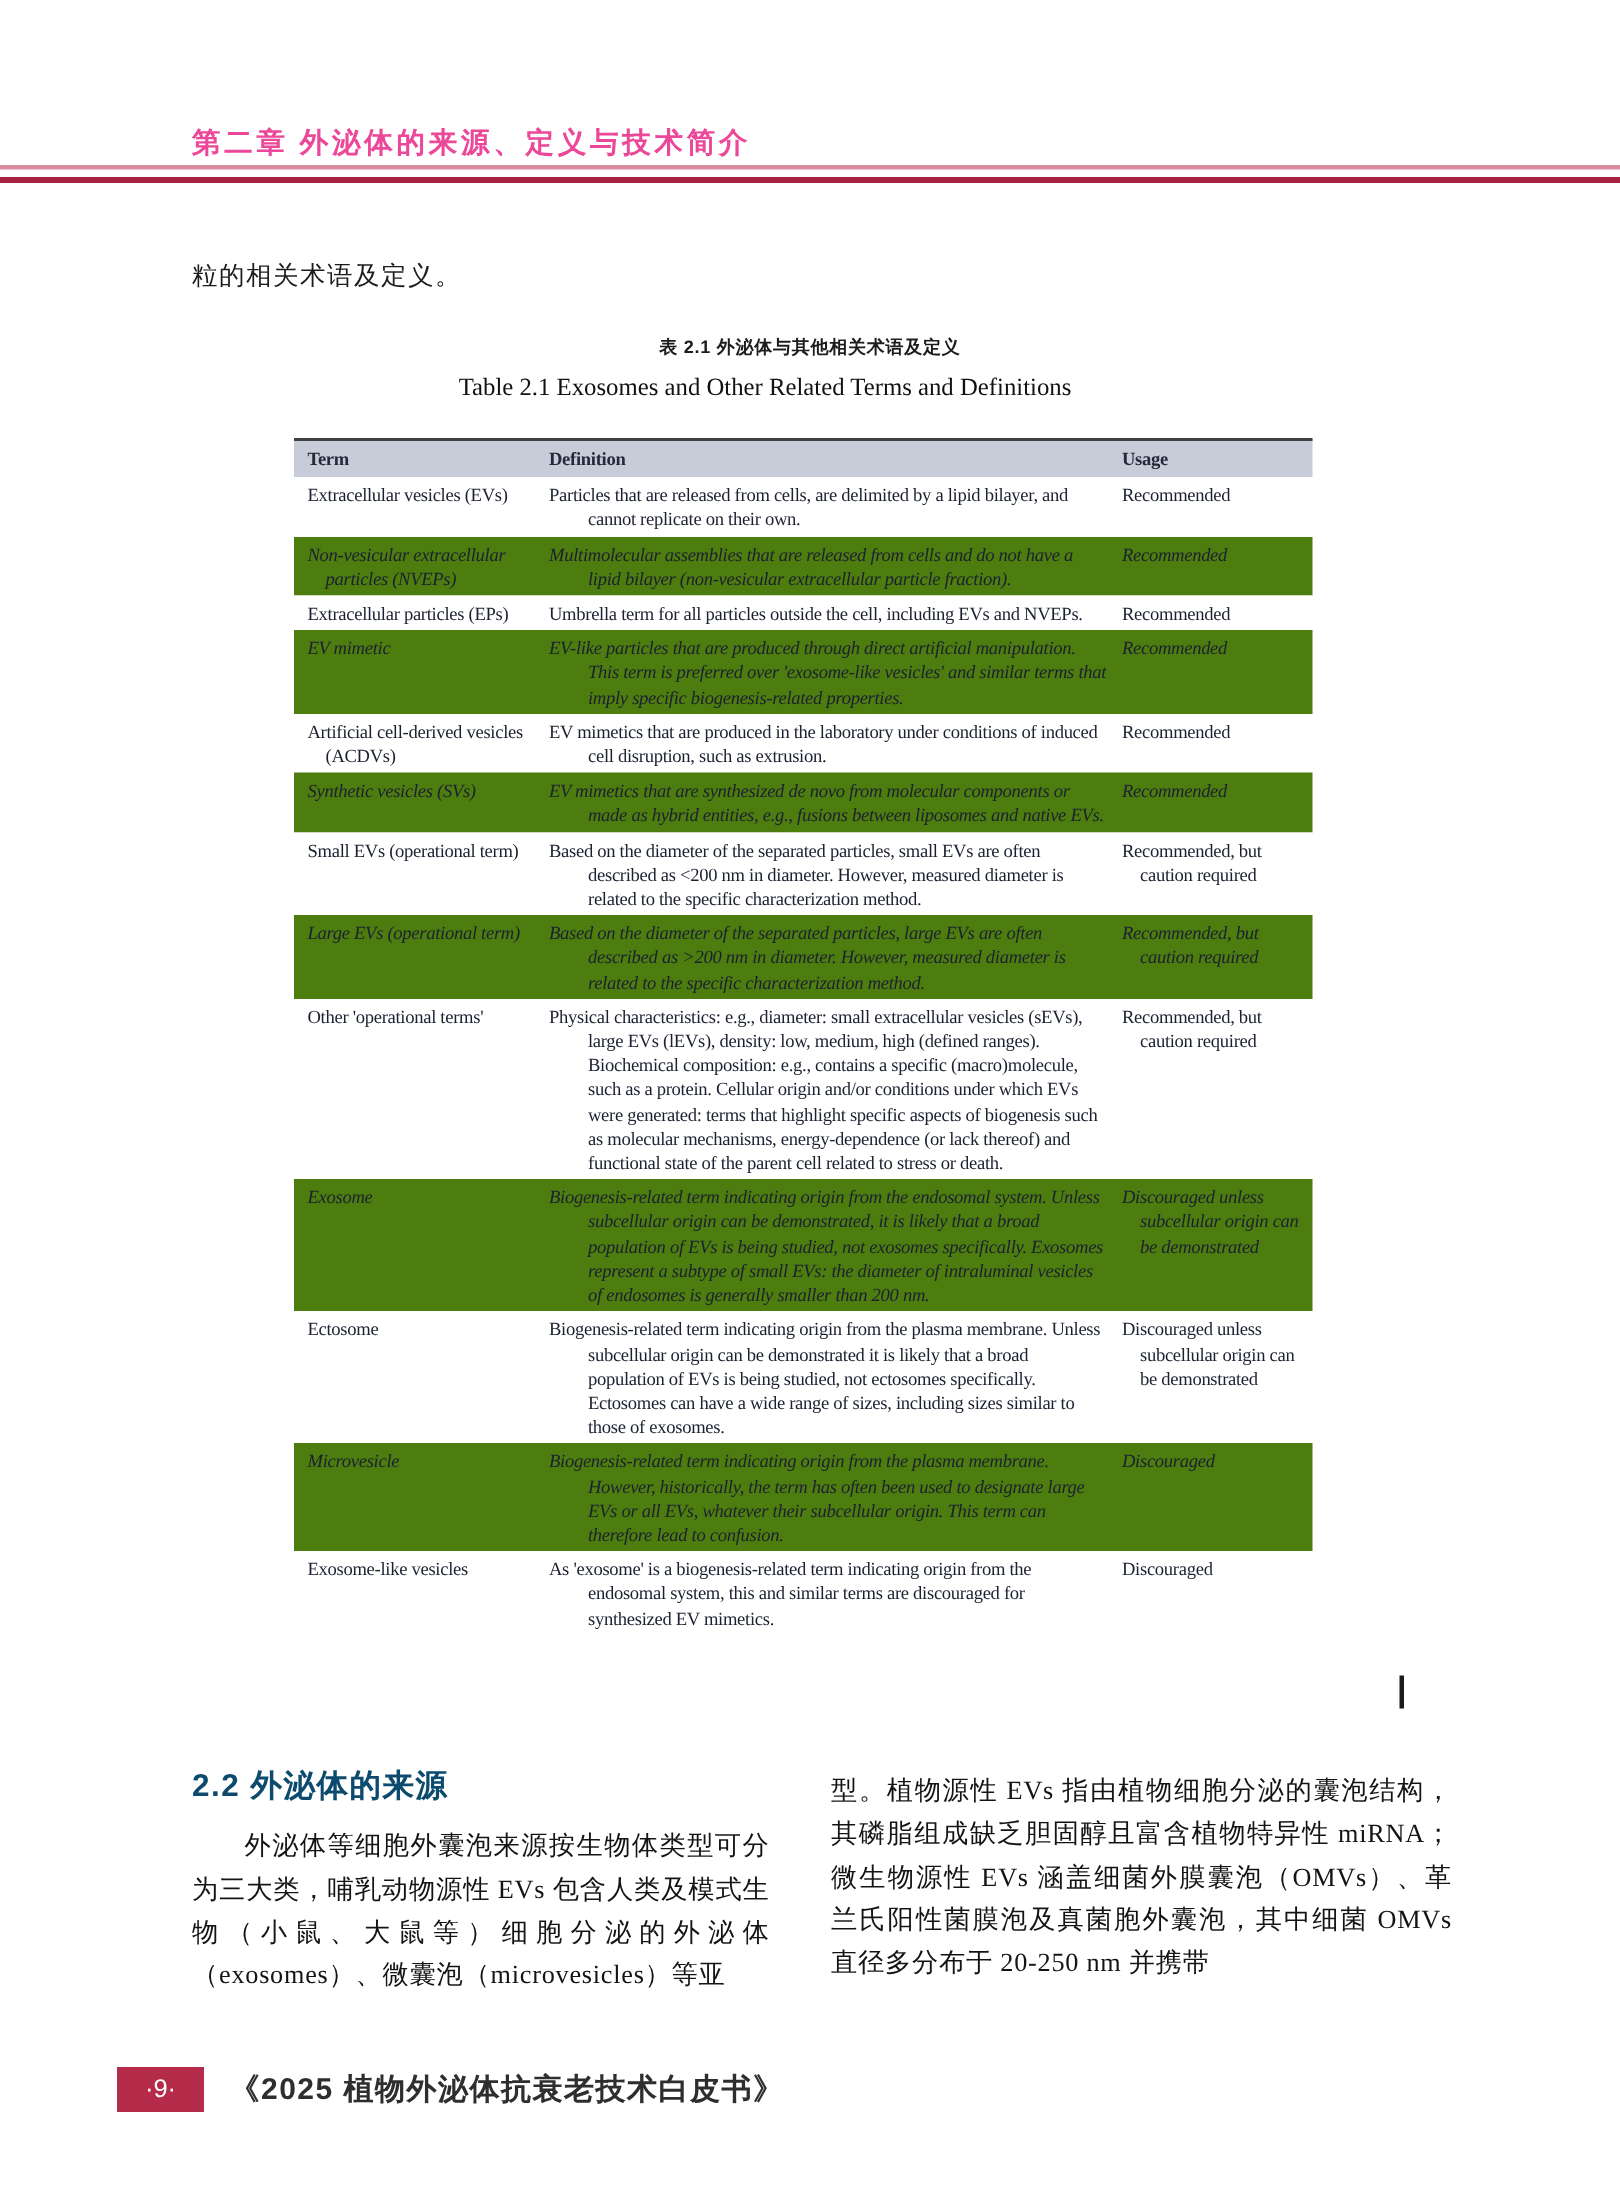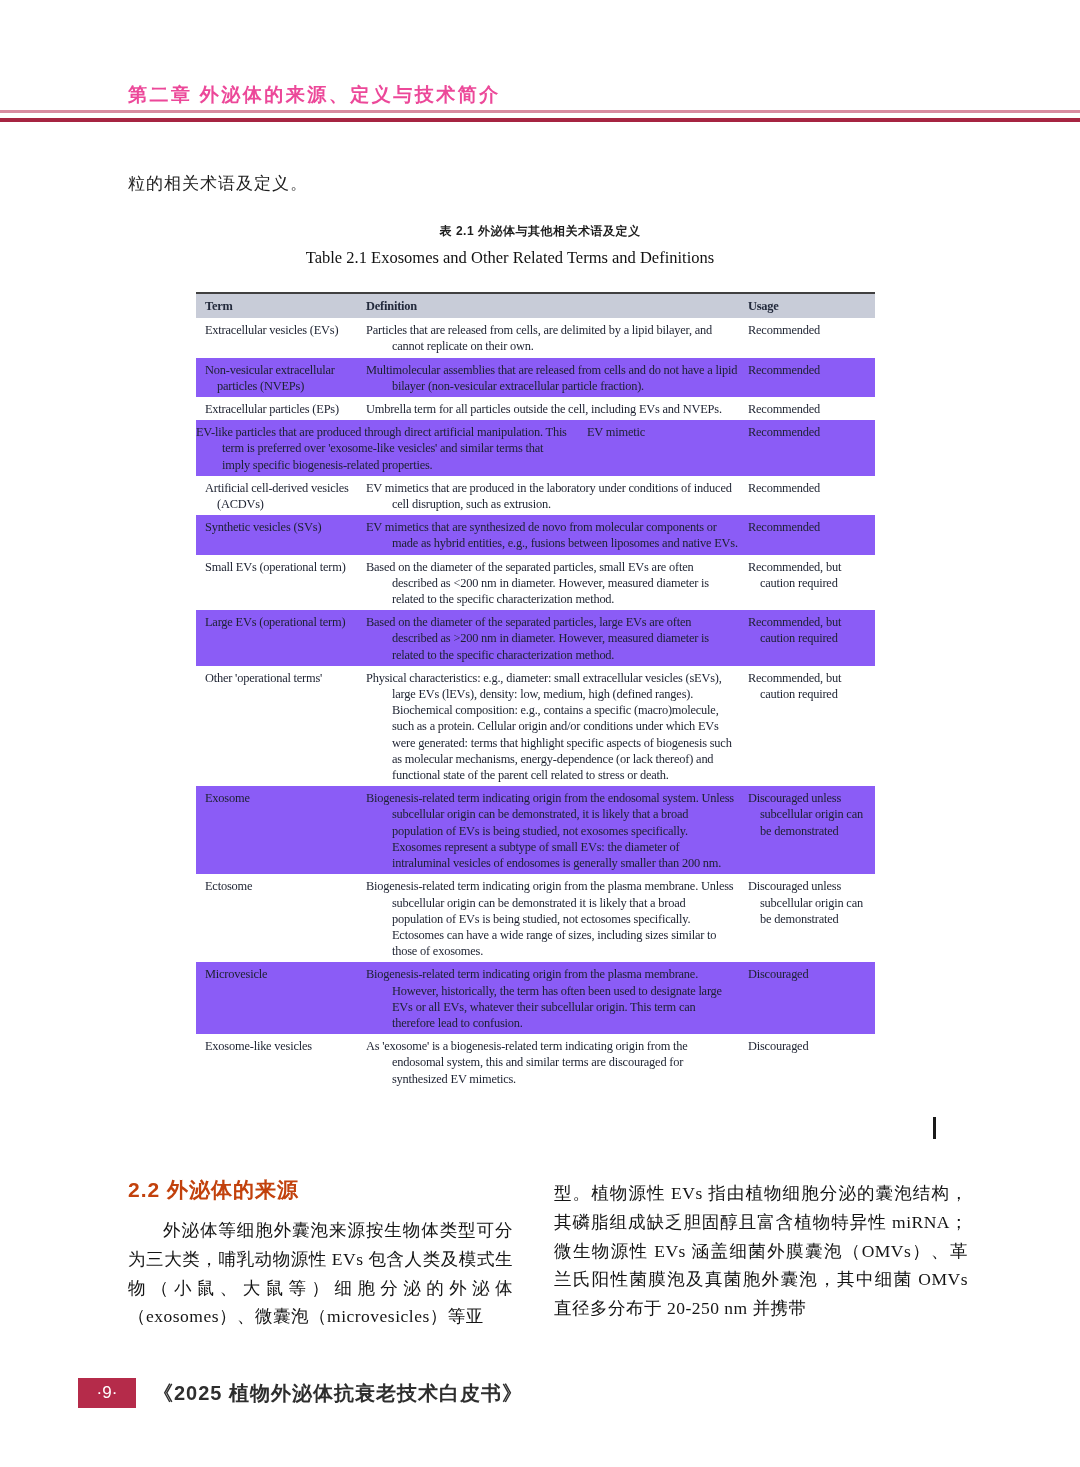--- a/index.html
+++ b/index.html
@@ -28,35 +28,35 @@
   }
   .terms-table {
     position:absolute; left:196px; top:292px; width:679px;
     font-size:12.4px; line-height:16.2px; color:#1c2130; letter-spacing:-0.2px;
   }
   .thead {
     display:flex; background:#c8ccd8; border-top:2px solid #404040;
     padding:4px 0 4px; font-weight:bold; color:#232a3c;
   }
   .trow { display:flex; padding:4px 0 3px; background:#ffffff; }
-  .trow.stripe { background:#8b5cf6; }
+  .trow.stripe { background:#4d7c0f;font-style:italic; }
   .tcell { box-sizing:border-box; }
   .hcell-term  { box-sizing:border-box; width:170px; padding-left:9px; }
   .hcell-def   { box-sizing:border-box; width:382px; }
   .hcell-usage { box-sizing:border-box; width:127px; }
   .cell-term  { width:170px; padding-left:21px; padding-right:6px; text-indent:-12px; }
   .cell-def   { width:382px; padding-left:26px; padding-right:9px;  text-indent:-26px; }
   .cell-usage { width:127px; padding-left:12px; padding-right:2px;  text-indent:-12px; }
   .cursor-mark { position:absolute; left:933px; top:1117px; width:3px; height:22px; background:#1a1a1a; }
   .section { position:absolute; left:128px; top:1176px; width:840px; display:flex; }
   .col-left  { width:385px; margin-right:41px; }
   .col-right { width:414px; }
   .section-heading {
     margin:0 0 12px 0; font-family:"Liberation Sans", sans-serif;
-    font-size:21px; font-weight:bold; color:#c2410c; letter-spacing:1px;
+    font-size:21px; font-weight:bold; color:#0c4a6e; letter-spacing:1px;
   }
   .body-para {
     margin:0; font-size:17.5px; line-height:28.8px; text-align:justify;
     color:#141414; letter-spacing:0.5px;
   }
   .col-left .body-para { text-indent:2em; }
   .col-right .body-para { margin-top:3px; }
   .footer-badge {
     position:absolute; left:78px; top:1378px; width:58px; height:30px;
     background:#b52b4a; color:#ffffff; font-family:"Liberation Sans", sans-serif;
@@ -98,22 +98,22 @@
           <div class="tcell cell-term">Non-vesicular extracellular particles (NVEPs)</div>
           <div class="tcell cell-def">Multimolecular assemblies that are released from cells and do not have a lipid bilayer (non-vesicular extracellular particle fraction).</div>
           <div class="tcell cell-usage">Recommended</div>
         </div>
         <div class="trow">
           <div class="tcell cell-term">Extracellular particles (EPs)</div>
           <div class="tcell cell-def">Umbrella term for all particles outside the cell, including EVs and NVEPs.</div>
           <div class="tcell cell-usage">Recommended</div>
         </div>
         <div class="trow stripe">
+          <div class="tcell cell-term">EV mimetic</div>
           <div class="tcell cell-def">EV-like particles that are produced through direct artificial manipulation. This term is preferred over 'exosome-like vesicles' and similar terms that imply specific biogenesis-related properties.</div>
-          <div class="tcell cell-term">EV mimetic</div>
           <div class="tcell cell-usage">Recommended</div>
         </div>
         <div class="trow">
           <div class="tcell cell-term">Artificial cell-derived vesicles (ACDVs)</div>
           <div class="tcell cell-def">EV mimetics that are produced in the laboratory under conditions of induced cell disruption, such as extrusion.</div>
           <div class="tcell cell-usage">Recommended</div>
         </div>
         <div class="trow stripe">
           <div class="tcell cell-term">Synthetic vesicles (SVs)</div>
           <div class="tcell cell-def">EV mimetics that are synthesized de novo from molecular components or made as hybrid entities, e.g., fusions between liposomes and native EVs.</div>

